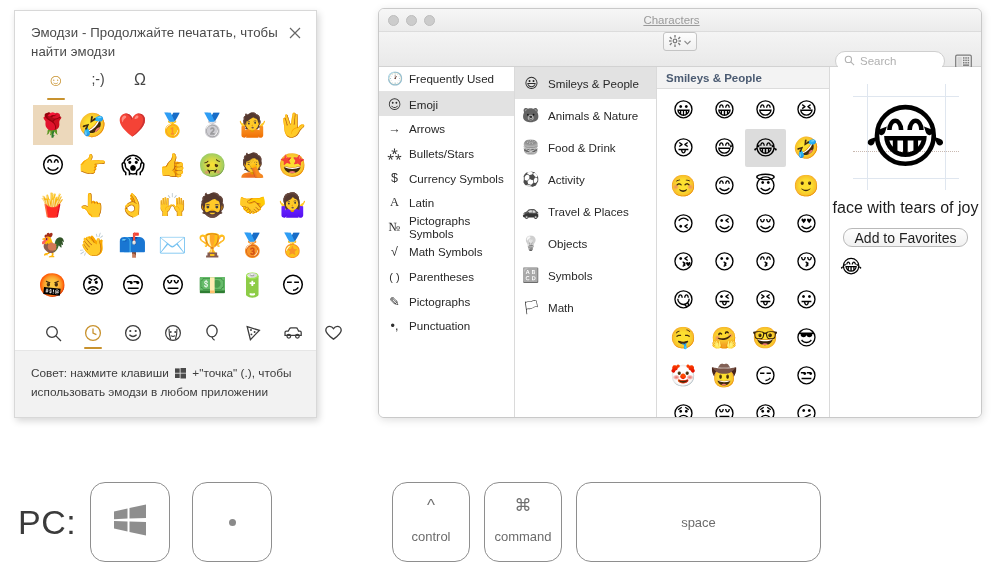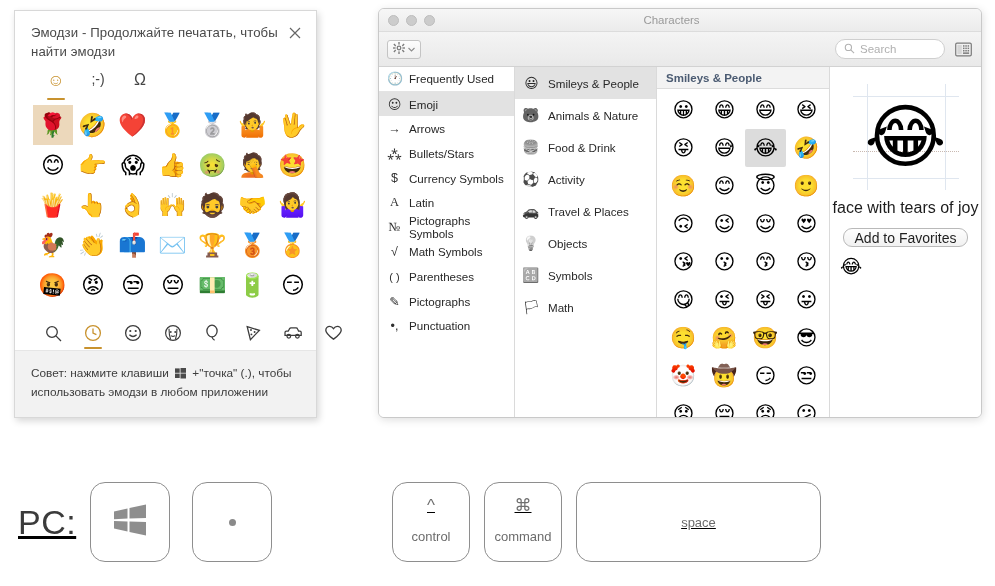--- a/index.html
+++ b/index.html
@@ -102,26 +102,26 @@
     height: 23px; position: relative;
     background: linear-gradient(#f6f6f6, #ebebeb);
     border-bottom: 1px solid #dcdcdc;
     display: flex; align-items: center;
   }
   .traffic { display: flex; gap: 7px; padding-left: 9px; }
   .tl { width: 11px; height: 11px; border-radius: 50%; background: #cccccc;
         border: 1px solid #bdbdbd; }
   .mac-title {
     position: absolute; left: 0; right: 17px; text-align: center;
-    font-size: 11.5px; color: #9a9a9a;
+    font-size: 11.5px; color: #9a9a9a; text-decoration: underline;
   }
   .mac-toolbar {
     height: 35px; background: linear-gradient(#f4f4f4, #e9e9e9);
     border-bottom: 1px solid #d2d2d2;
-    display: flex; align-items: center; padding: 0 8px;
+    display: flex; align-items: center; padding: 0 8px; flex-direction: column;
   }
   .gear-btn {
     display: flex; align-items: center; gap: 2px;
     height: 19px; padding: 0 4px 0 5px;
     background: linear-gradient(#fdfdfd,#f0f0f0);
     border: 1px solid #c4c4c4; border-radius: 3px;
     color: #7d7d7d; cursor: pointer;
   }
   .mac-toolbar-right { margin-left: auto; display: flex; align-items: center; gap: 9px; }
   .mac-search {
@@ -222,21 +222,21 @@
     background: #f3f3f3;
     border-top: 1px solid #dcdcdc; border-bottom: 1px solid #dcdcdc;
     display: flex; align-items: center; padding-left: 9px;
     font-size: 11.5px; font-weight: bold; color: #4b5b72;
   }
   .fv-body { flex: 1; padding: 8px 0 0 10px; }
   .fv-glyph { font-size: 19px; font-family: "DejaVu Sans", sans-serif; cursor: pointer; }
 
   
   .keyrow {
-    position: absolute; display: flex; align-items: center; text-decoration: underline;
+    position: absolute; display: flex; align-items: center;
   }
   .keyrow.pc { left: 18px; top: 482px; }
   .keyrow.mac { left: 392px; top: 482px; }
   .key-label {
     font-size: 34px; color: #3b3b3b; margin-right: 14px;
     letter-spacing: 0.5px;
   }
   .key {
     border: 1.6px solid #8e8e8e; border-radius: 15px;
     background: #ffffff; position: relative;

